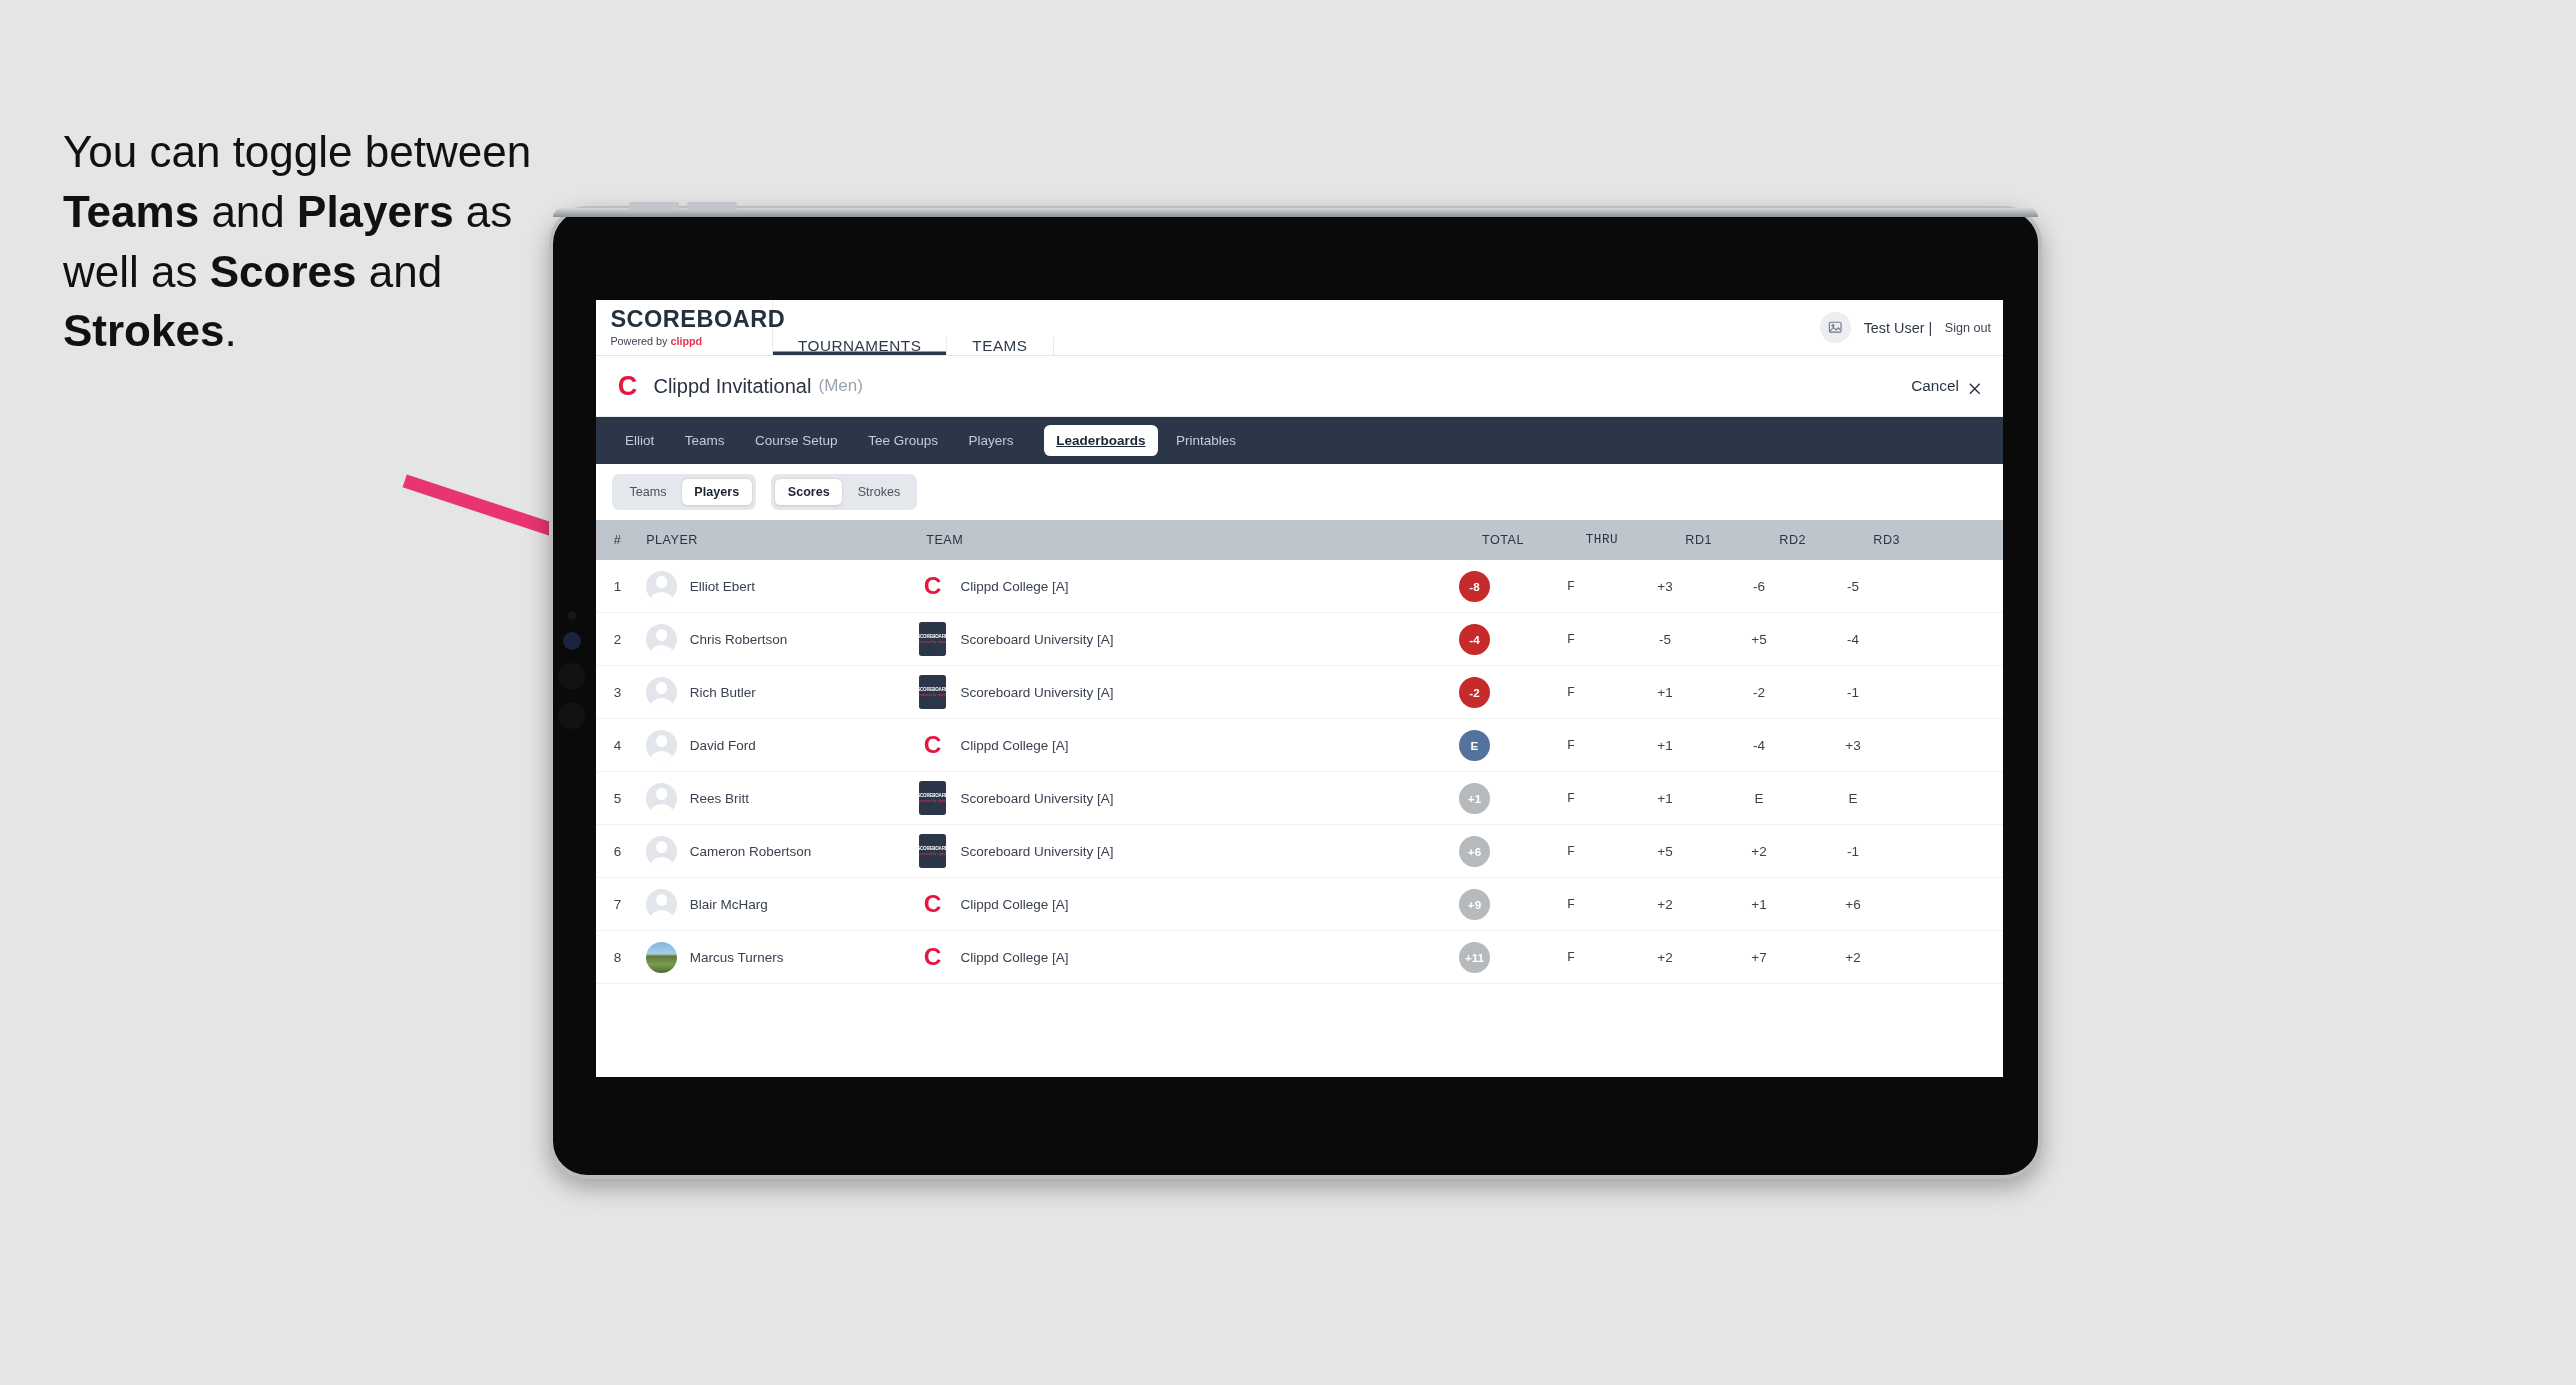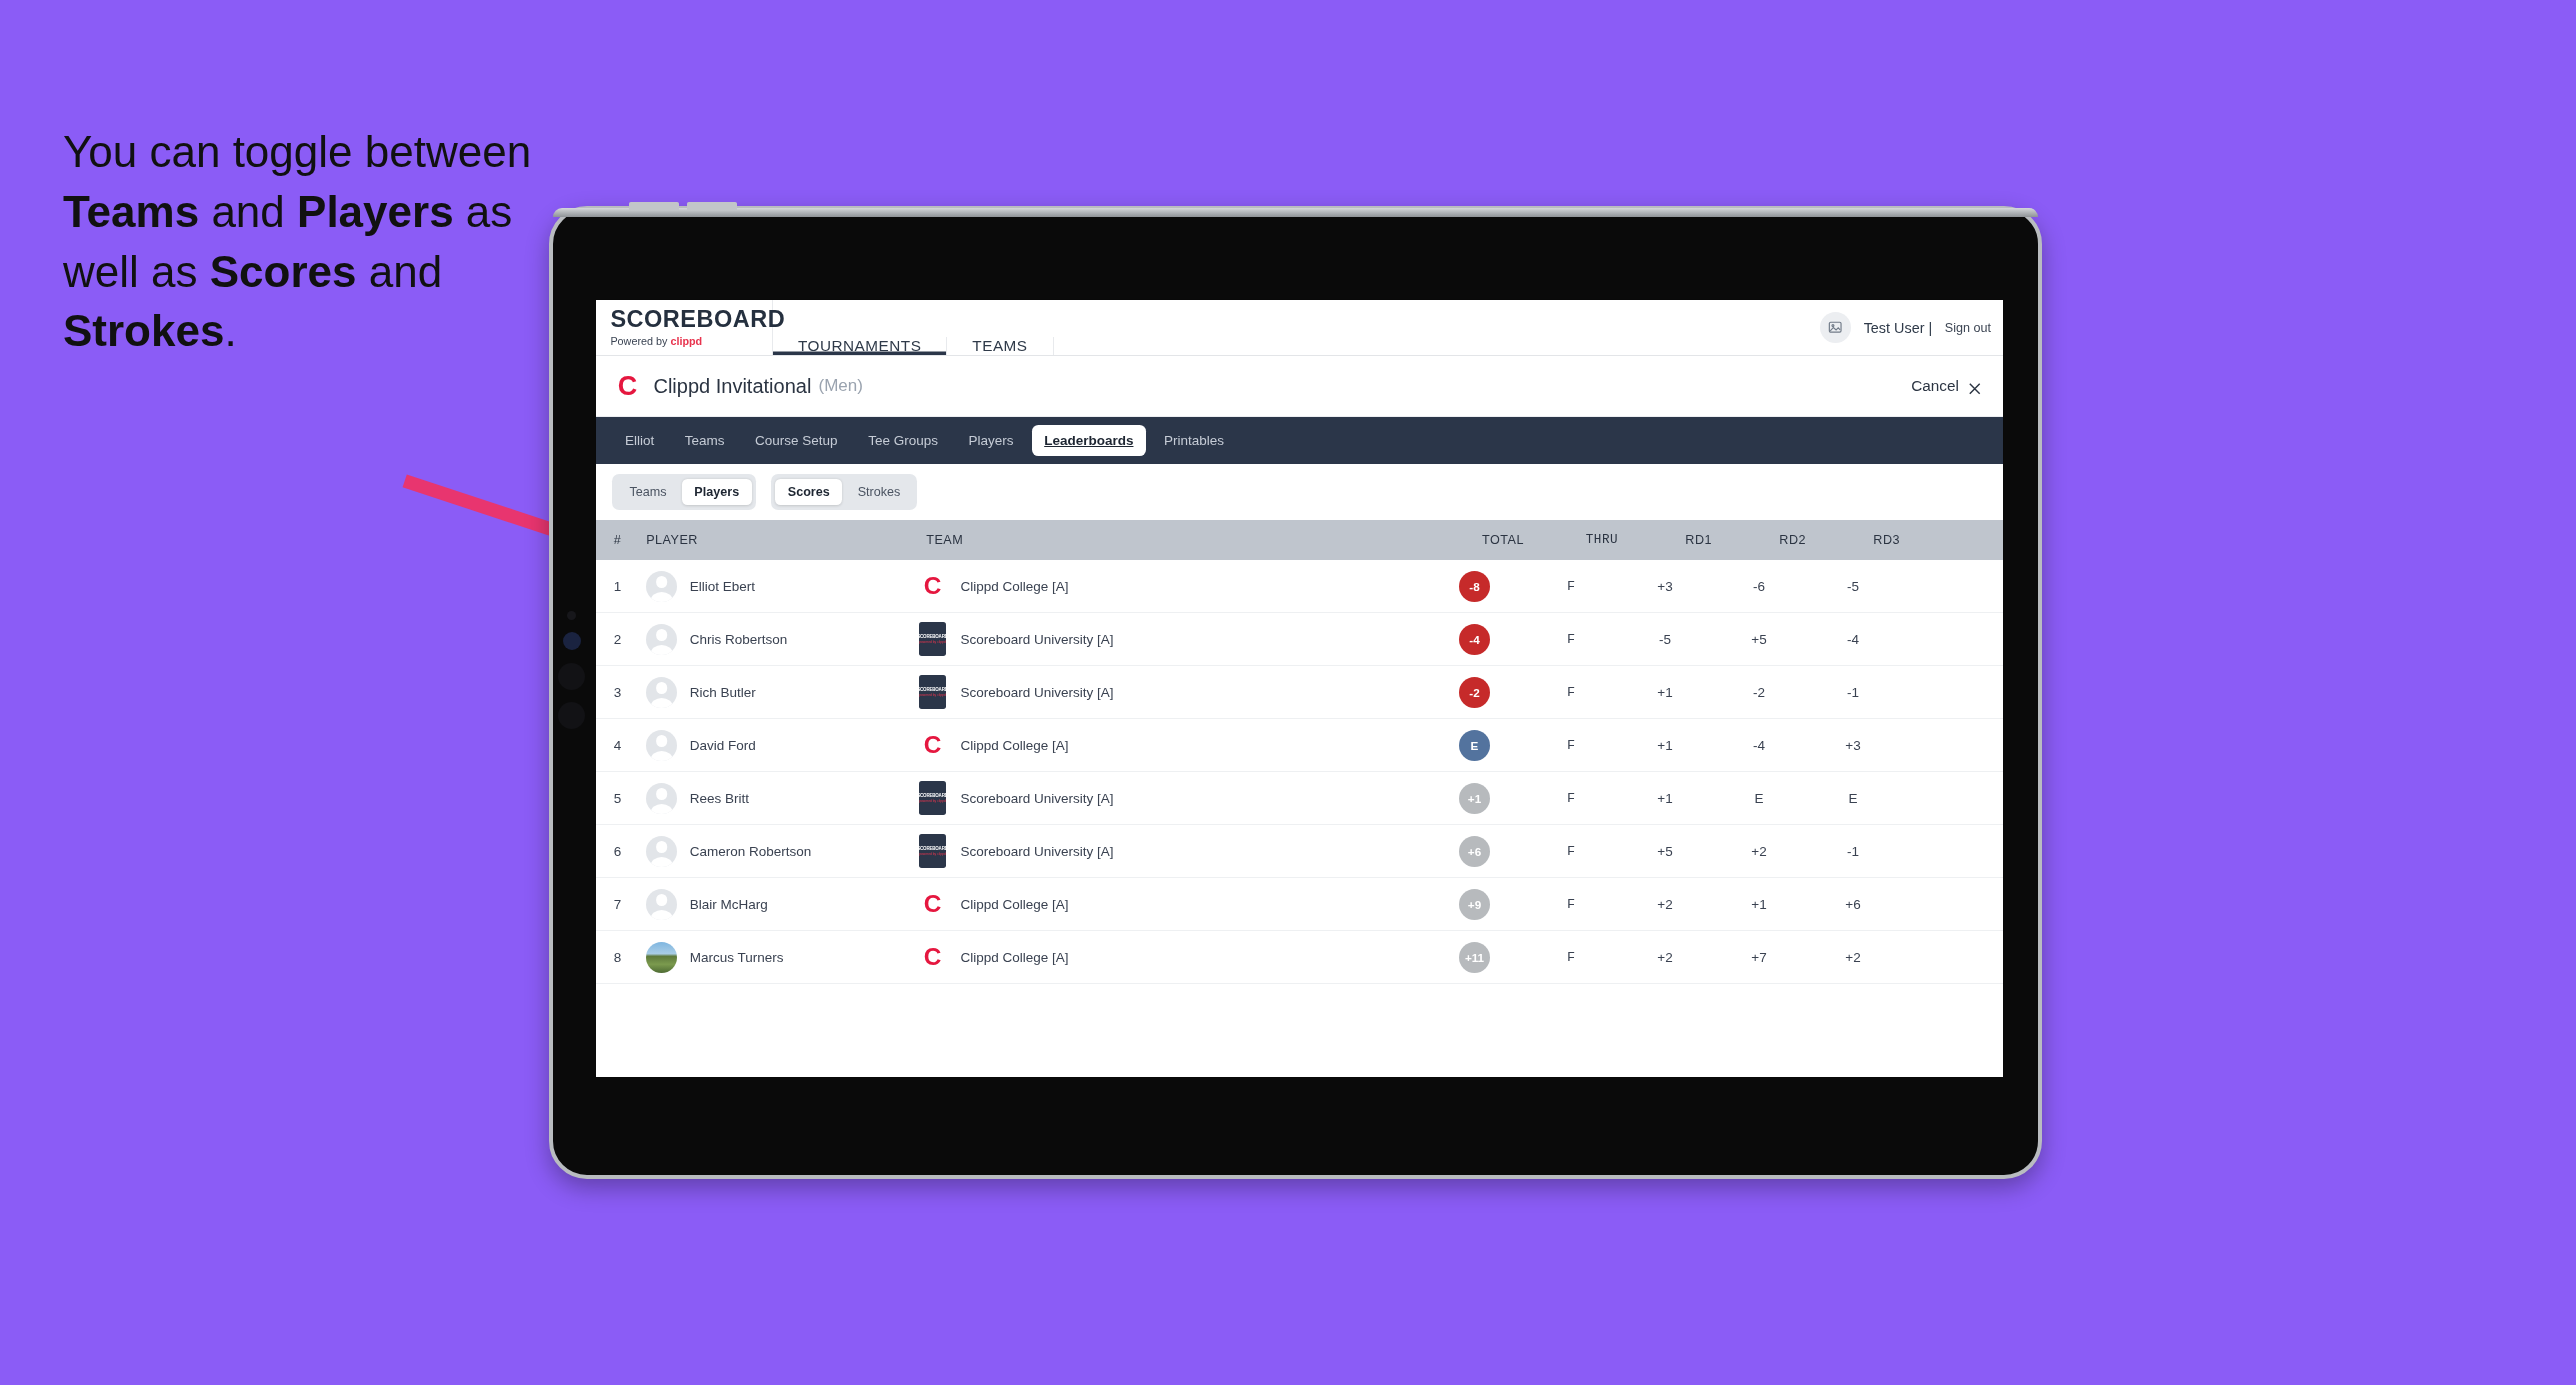--- a/index.html
+++ b/index.html
@@ -2,21 +2,21 @@
 <html style="font-size:14.4px"><head>
 <meta charset="utf-8">
 <style>
   * { box-sizing: border-box; margin: 0; padding: 0; }
   html, body {
     width: 2576px; height: 1386px;
     background: #ffffff;
     font-family: "Liberation Sans", sans-serif;
     overflow: hidden;
   }
-  .stage { position: relative; width: 2576px; height: 1386px; background:#8b5cf6; }
+  .stage { position: relative; width: 2576px; height: 1386px; background:#e5e5e5; }
 
   
   .annot-left {
     position: absolute; left: 63px; top: 122px; width: 506px;
     font-size: 44px; line-height: 1.36; color: #111; font-weight: 400;
   }
   .annot-left b { font-weight: 700; }
   .annot-right {
     position: absolute; left: 2081px; top: 912px; width: 492px;
     font-size: 42px; line-height: 1.36; color: #000; font-weight: 700;
@@ -74,21 +74,21 @@
   
   .tourney { height:61px; display:flex; align-items:center; padding:0 21.7px; background:#fff; border-bottom:0.9px solid #eceef1; }
   .c-logo { font-size:27px; font-weight:800; color:#e5173f; margin-right:16.3px; font-family:"Liberation Sans", sans-serif; line-height:1; }
   .tourney-name { font-size:20px; color:#2b3442; }
   .tourney-gender { font-size:17px; color:#9aa3af; margin-left:7.2px; }
   .cancel { margin-left:auto; display:flex; align-items:flex-end; gap:9px; font-size:15.3px; color:#2b3442; cursor:pointer; }
 
   
   .secnav { height:47px; background:#2b3649; display:flex; align-items:center; padding:0 16.3px; gap:5.4px; }
   .secnav .s { font-size:13.5px; color:#c6ccd6; padding:8.1px 12.6px; border-radius:6.3px; cursor:pointer; }
-  .secnav .s.active { background:#fff; color:#1d2531; font-weight:600; text-decoration:underline; }
+  .secnav .s.active { background:#fff; color:#1d2531; font-weight:600; text-decoration:underline;margin-left:12px; }
 
   
   .toggles { height:56px; display:flex; align-items:center; padding:0 16.3px; gap:14.4px; background:#fff; }
   .tgroup { background:#e4e7eb; border-radius:7.2px; padding:4.5px; display:flex; gap:2.7px; }
   .tgroup .tg { font-size:12.6px; padding:6.3px 12.6px; border-radius:5.4px; color:#4a5361; cursor:pointer; }
   .tgroup .tg.active { background:#fff; color:#1d2531; font-weight:700; box-shadow:0 0.9px 2.7px rgba(0,0,0,.14); }
 
   
   .thead { background:#bfc5cd; height:40px; display:flex; align-items:center; font-size:12.6px; color:#2b3442; letter-spacing:0.5px; }
   .row { height:53px; display:flex; align-items:center; font-size:13.5px; color:#3a4251; border-bottom:0.9px solid #eef0f2; background:#fff; }

